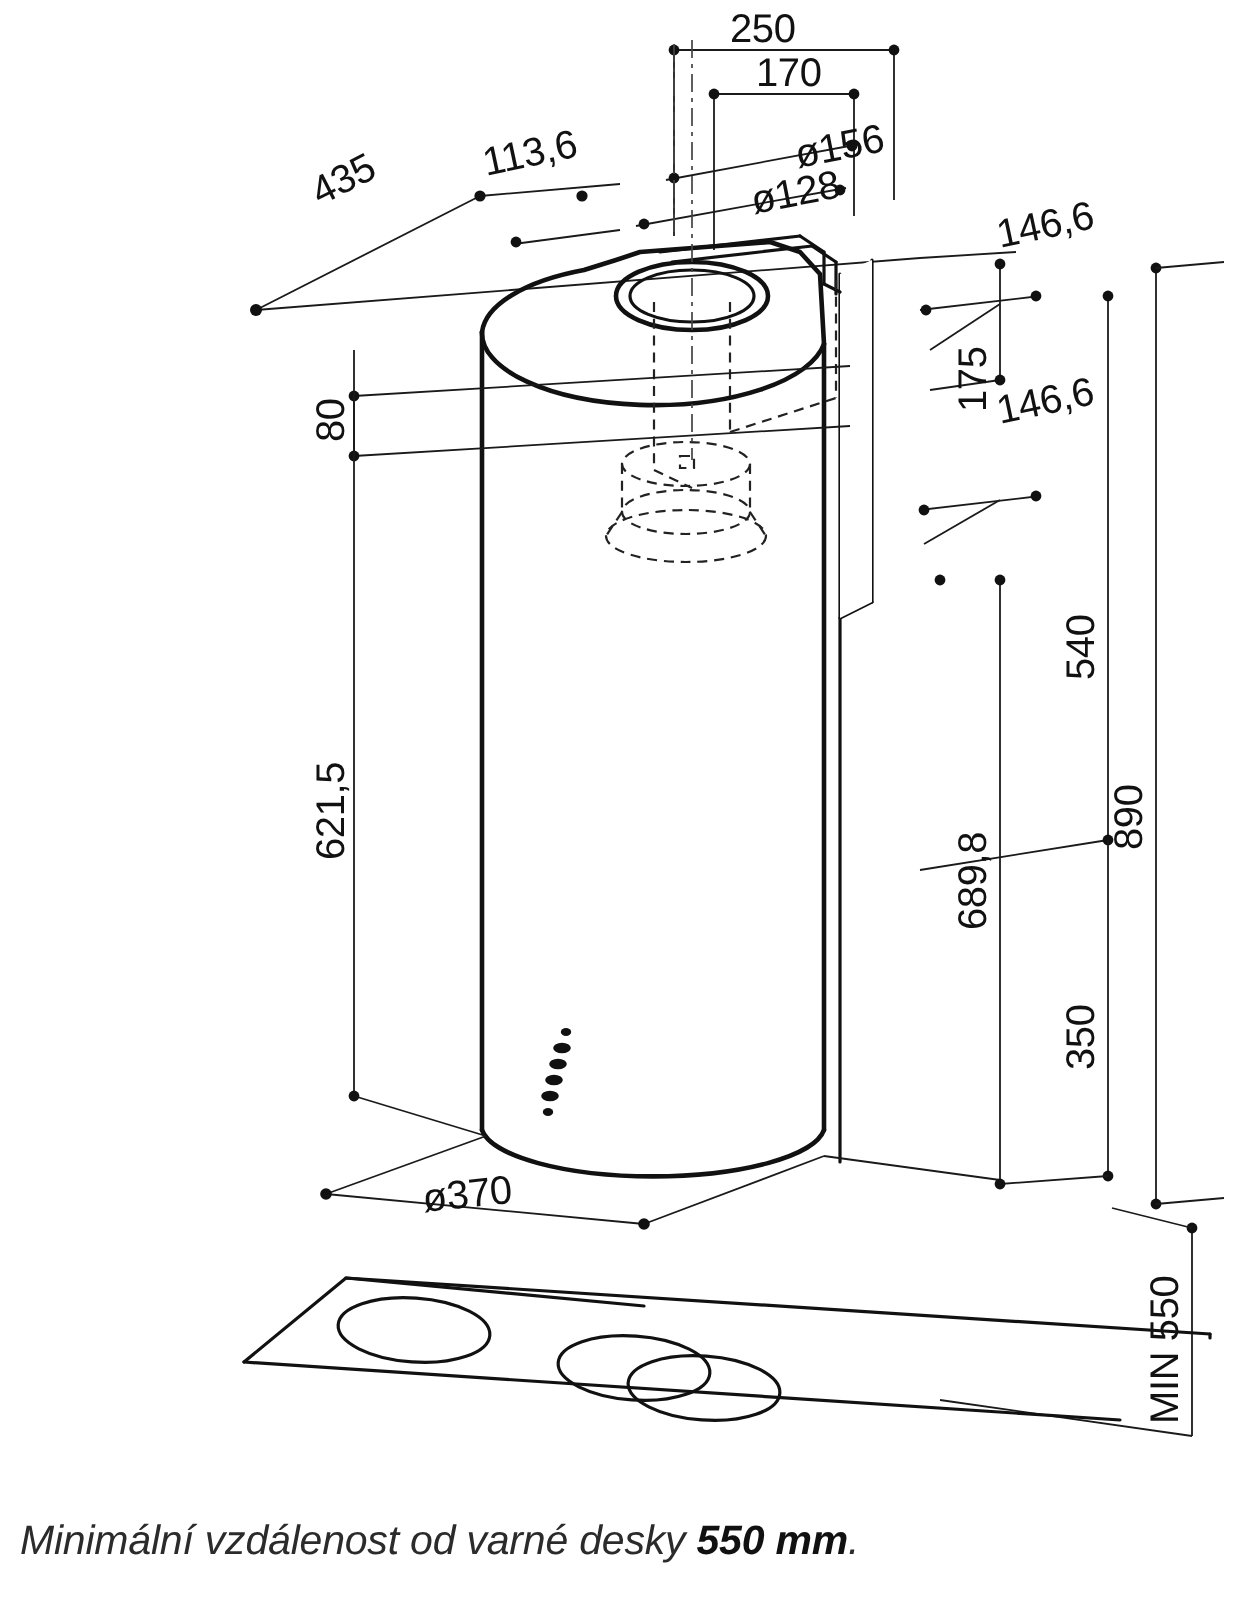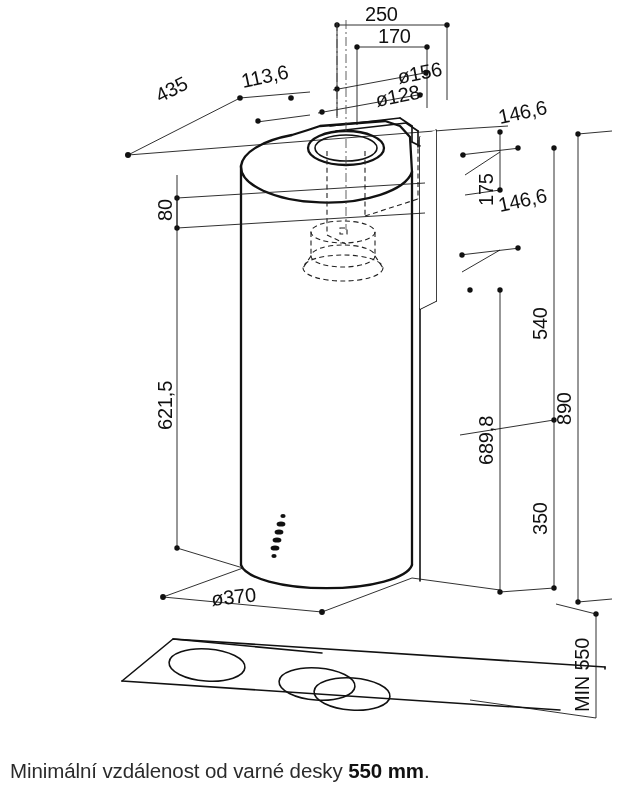--- a/index.html
+++ b/index.html
@@ -77,20 +77,21 @@
   #caption {
     position: absolute;
     left: 0;
     top: 742px;
     width: 573px;
     height: 58px;
     display: flex;
     align-items: center;
     padding-left: 10px;
     box-sizing: border-box;
+    font-style: italic;
   }
   #caption .cap-text {
     font-family: "Liberation Sans", sans-serif;
     font-size: 20.5px;
     color: #2b2b2b;
     white-space: nowrap;
     letter-spacing: -0.1px;
   }
   #caption .cap-strong {
     font-weight: bold;

